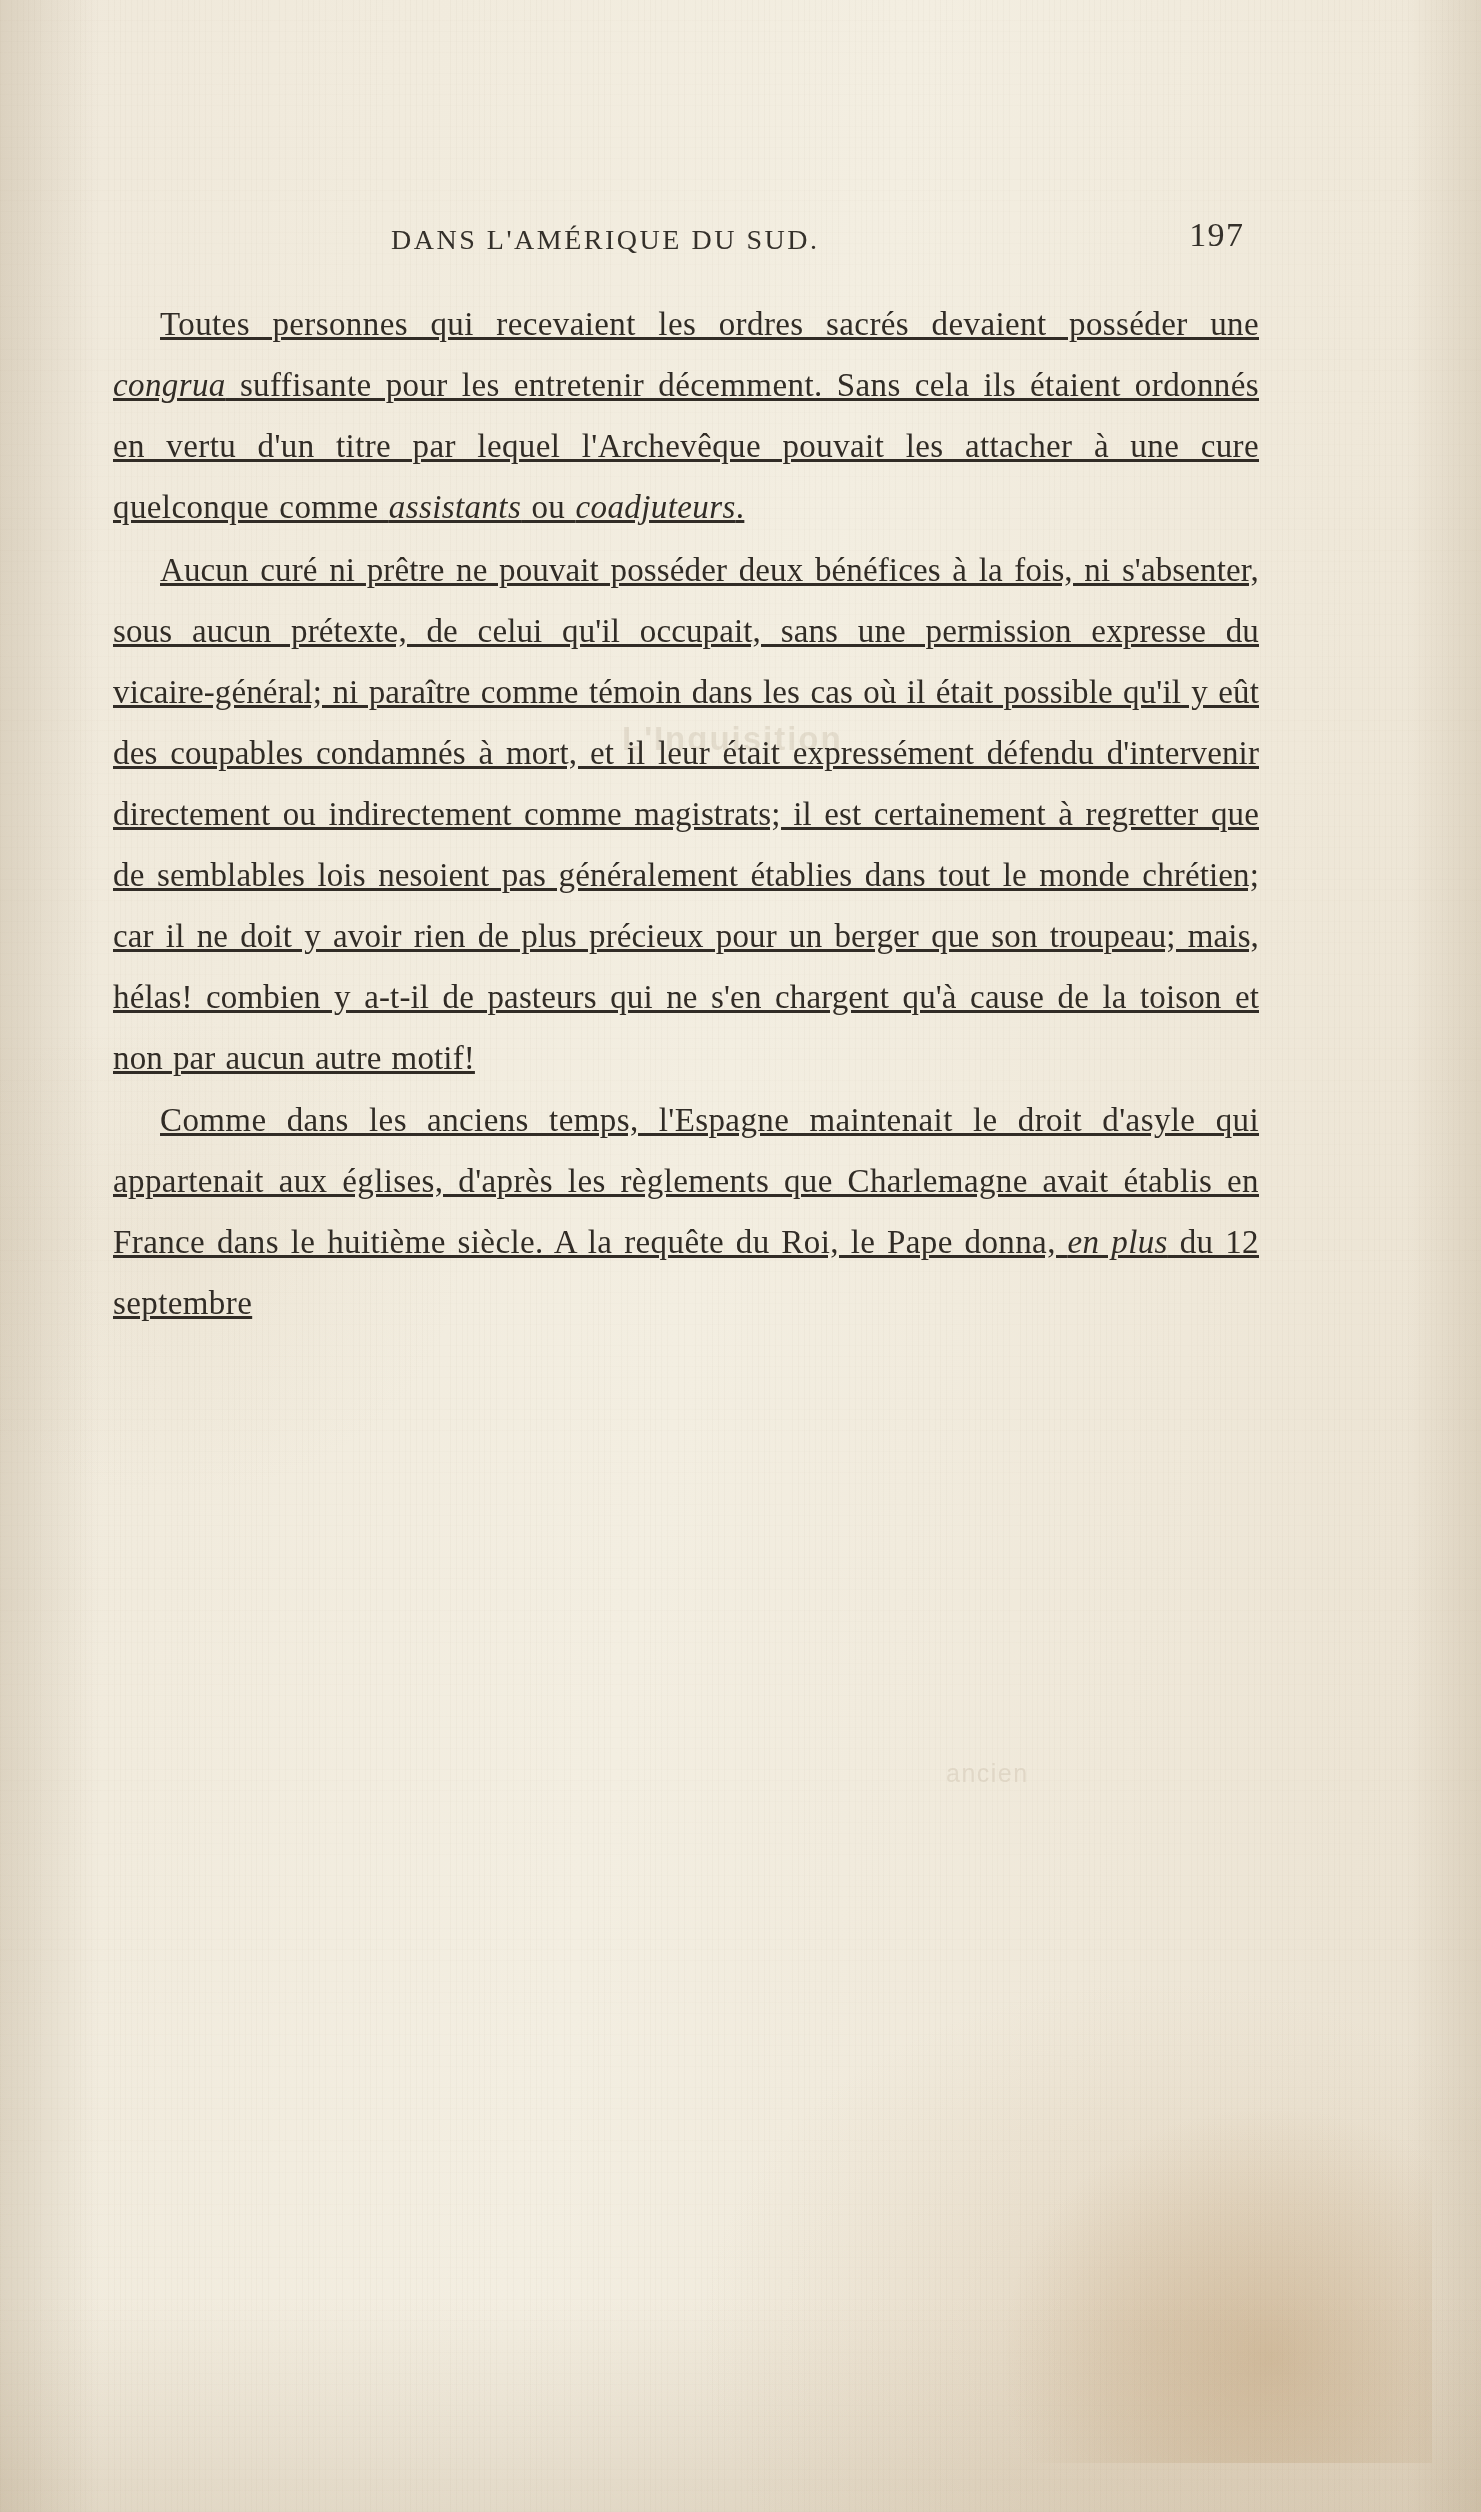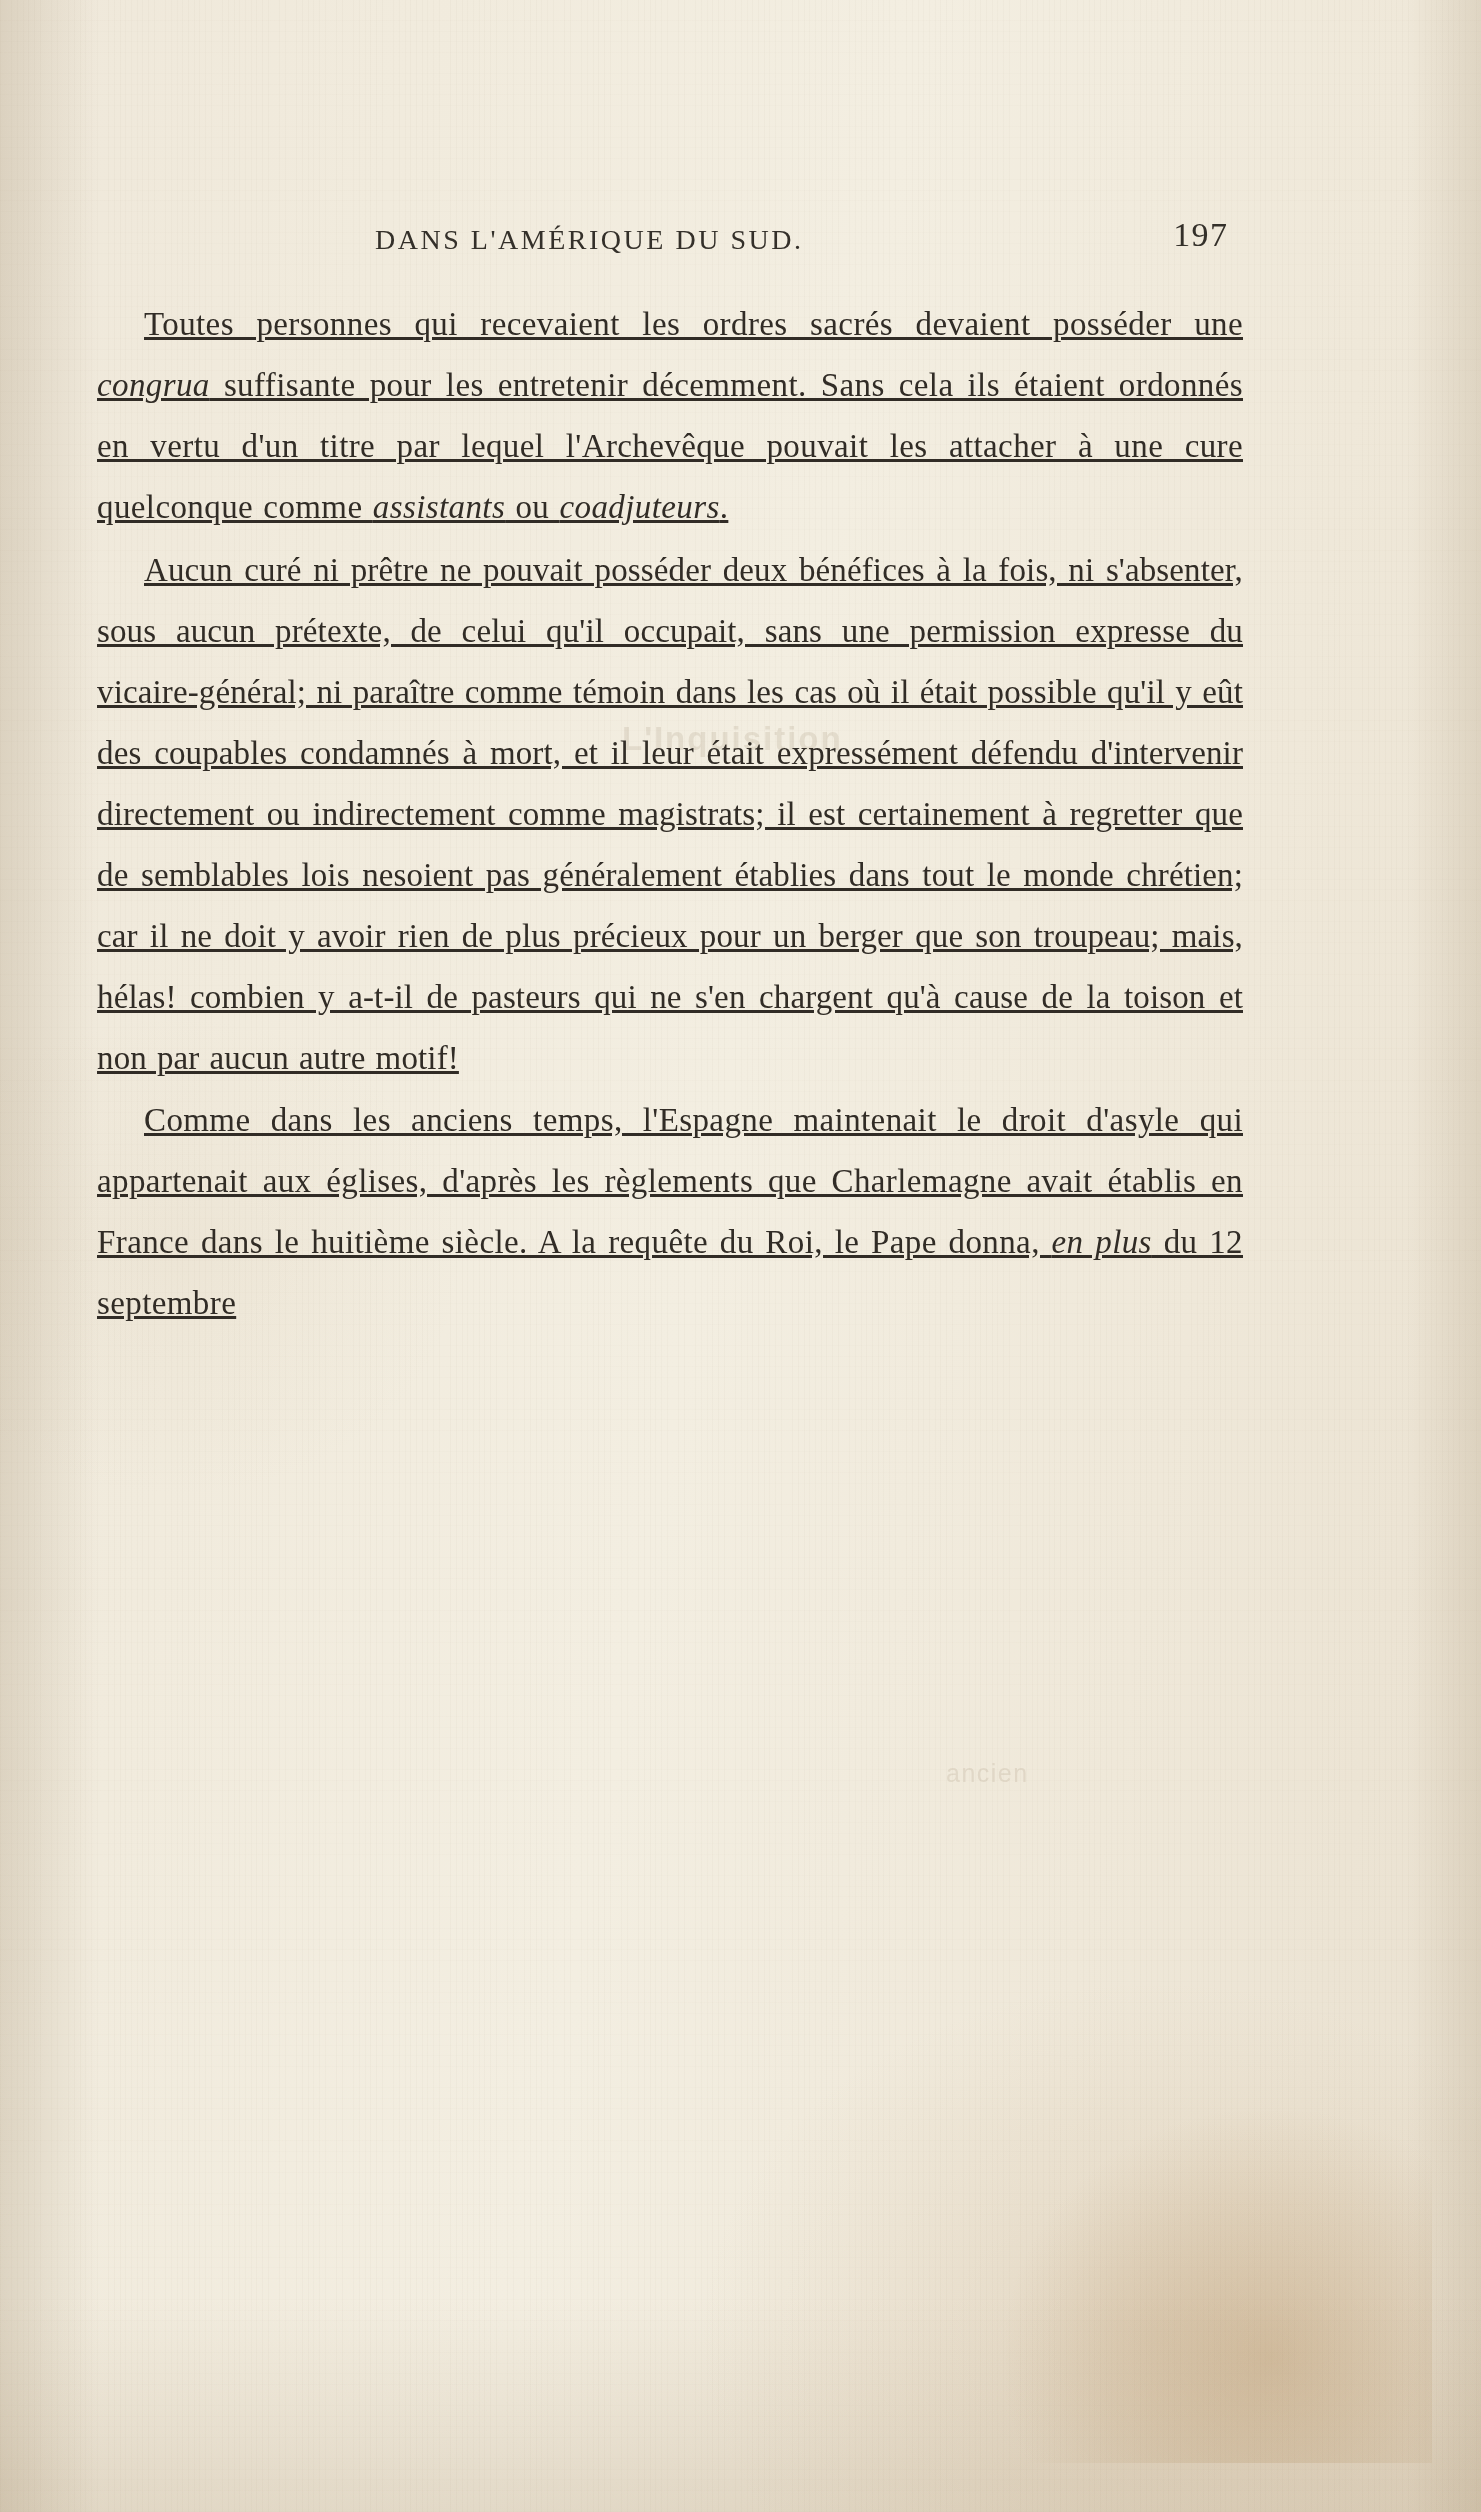--- a/index.html
+++ b/index.html
@@ -58,21 +58,21 @@
     pointer-events: none;
     color: rgba(120,98,66,0.13);
     font-family: Liberation Sans, sans-serif;
     letter-spacing: 0.06em;
   }
   .st1 { left: 622px; top: 720px; font-size: 33px; font-weight: bold; }
   .st2 { left: 946px; top: 1759px; font-size: 25px; }
 
   .content {
     position: absolute;
-    left: 97px;
+    left: 113px;
     top: 221px;
     width: 1146px;
   }
   .running-head {
     position: relative;
     height: 52px;
     margin-bottom: 21px;
   }
   .rh-title {
     position: absolute;

